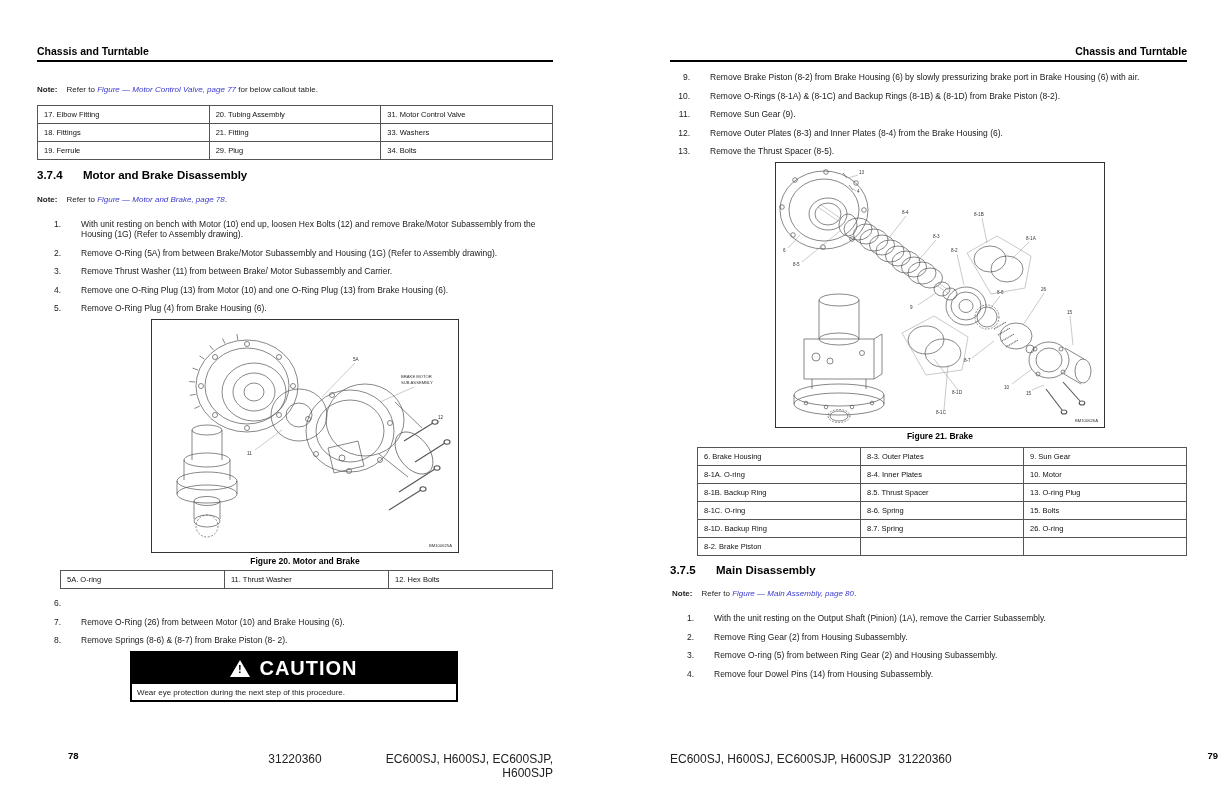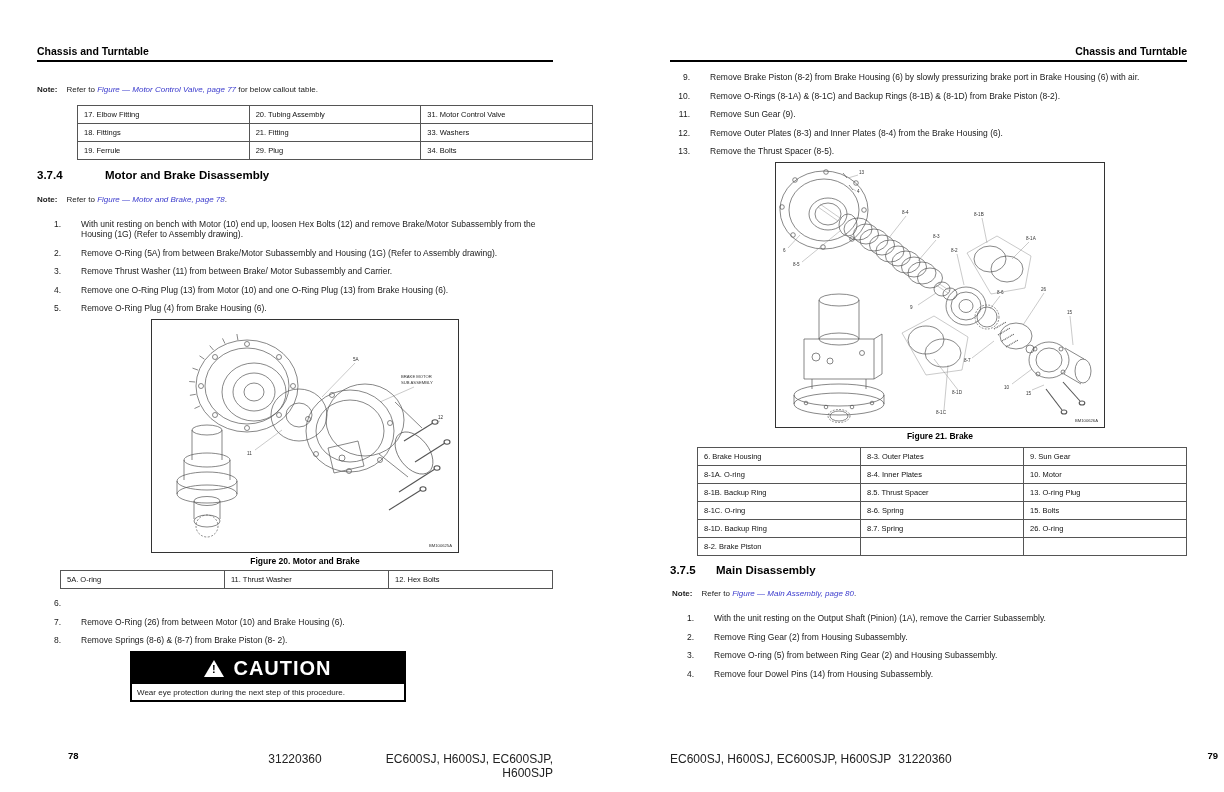--- a/index.html
+++ b/index.html
@@ -57,41 +57,41 @@
 </head>
 <body>
 
 <div class="abs page-header" style="left:37px; top:45px;">Chassis and Turntable</div>
 <div class="abs rule" style="left:37px; top:60px; width:516px;"></div>
 
 <div class="abs note-line" style="left:37px; top:85px; width:516px;">
   <span class="note-label">Note:</span><span>Refer to </span><a class="fig-link" href="#">Figure — Motor Control Valve, page 77</a><span> for below callout table.</span>
 </div>
 
-<table class="ctable abs" style="left:37px; top:105px; width:516px;margin-left:40px;">
+<table class="ctable abs" style="left:37px; top:105px; width:516px;">
   <tbody>
       <tr>
     <td>17. Elbow Fitting</td>
     <td>20. Tubing Assembly</td>
     <td>31. Motor Control Valve</td>
   </tr>
   <tr>
     <td>18. Fittings</td>
     <td>21. Fitting</td>
     <td>33. Washers</td>
   </tr>
   <tr>
     <td>19. Ferrule</td>
     <td>29. Plug</td>
     <td>34. Bolts</td>
   </tr>
 </tbody>
   </table>
 
-<div class="abs sec-head" style="left:37px; top:169px;gap:22px;">
+<div class="abs sec-head" style="left:37px; top:169px;">
   <span class="sec-num">3.7.4</span>
   <span>Motor and Brake Disassembly</span>
 </div>
 
 <div class="abs note-line" style="left:37px; top:195px; width:516px;">
   <span class="note-label">Note:</span><span>Refer to </span><a class="fig-link" href="#">Figure — Motor and Brake, page 78</a><span>.</span>
 </div>
 
 <div class="abs steps" style="left:46px; top:219px; width:507px;">
   <div class="step">
@@ -207,21 +207,21 @@
   <div class="step">
       <span class="step-n">7.</span>
       <span class="step-t">Remove O-Ring (26) from between Motor (10) and Brake Housing (6).</span>
     </div>
   <div class="step">
       <span class="step-n">8.</span>
       <span class="step-t">Remove Springs (8-6) &amp; (8-7) from Brake Piston (8- 2).</span>
     </div>
 </div>
 
-<div class="abs caution-box" style="left:130px; top:651px; width:276px;">
+<div class="abs caution-box" style="left:130px; top:651px; width:328px;">
   <div class="caution-head">
     <span class="warn-tri"></span>
     <span class="caution-title">CAUTION</span>
   </div>
   <div class="caution-body">Wear eye protection during the next step of this procedure.</div>
 </div>
 
 <span class="abs footer-page" style="left:37px; top:750px;">78</span>
 <span class="abs footer-txt" style="left:200px; top:752px; width:190px; text-align:center;">31220360</span>
 <span class="abs footer-txt" style="left:353px; top:752px; width:200px; text-align:right;">EC600SJ, H600SJ, EC600SJP, H600SJP</span>

